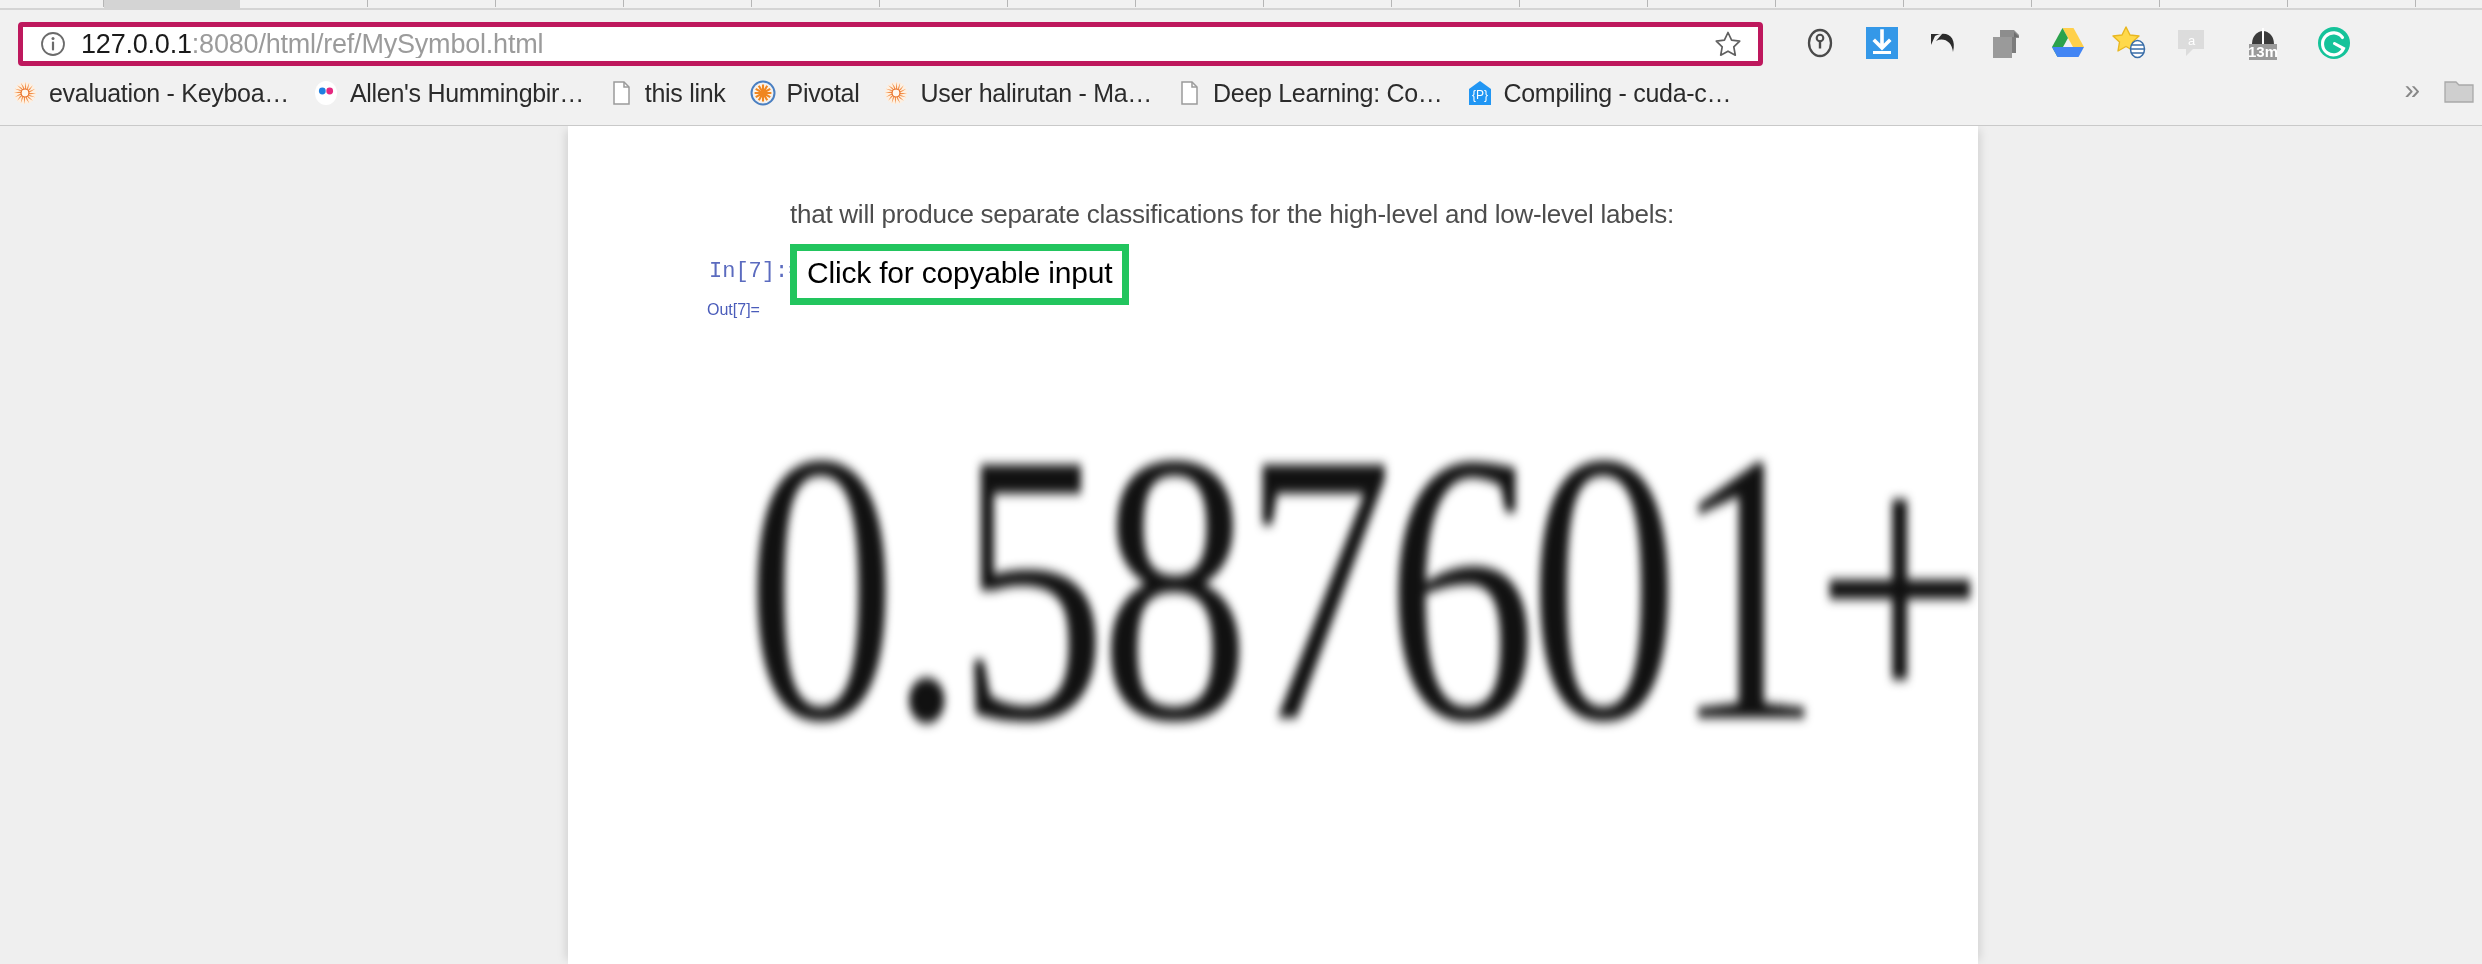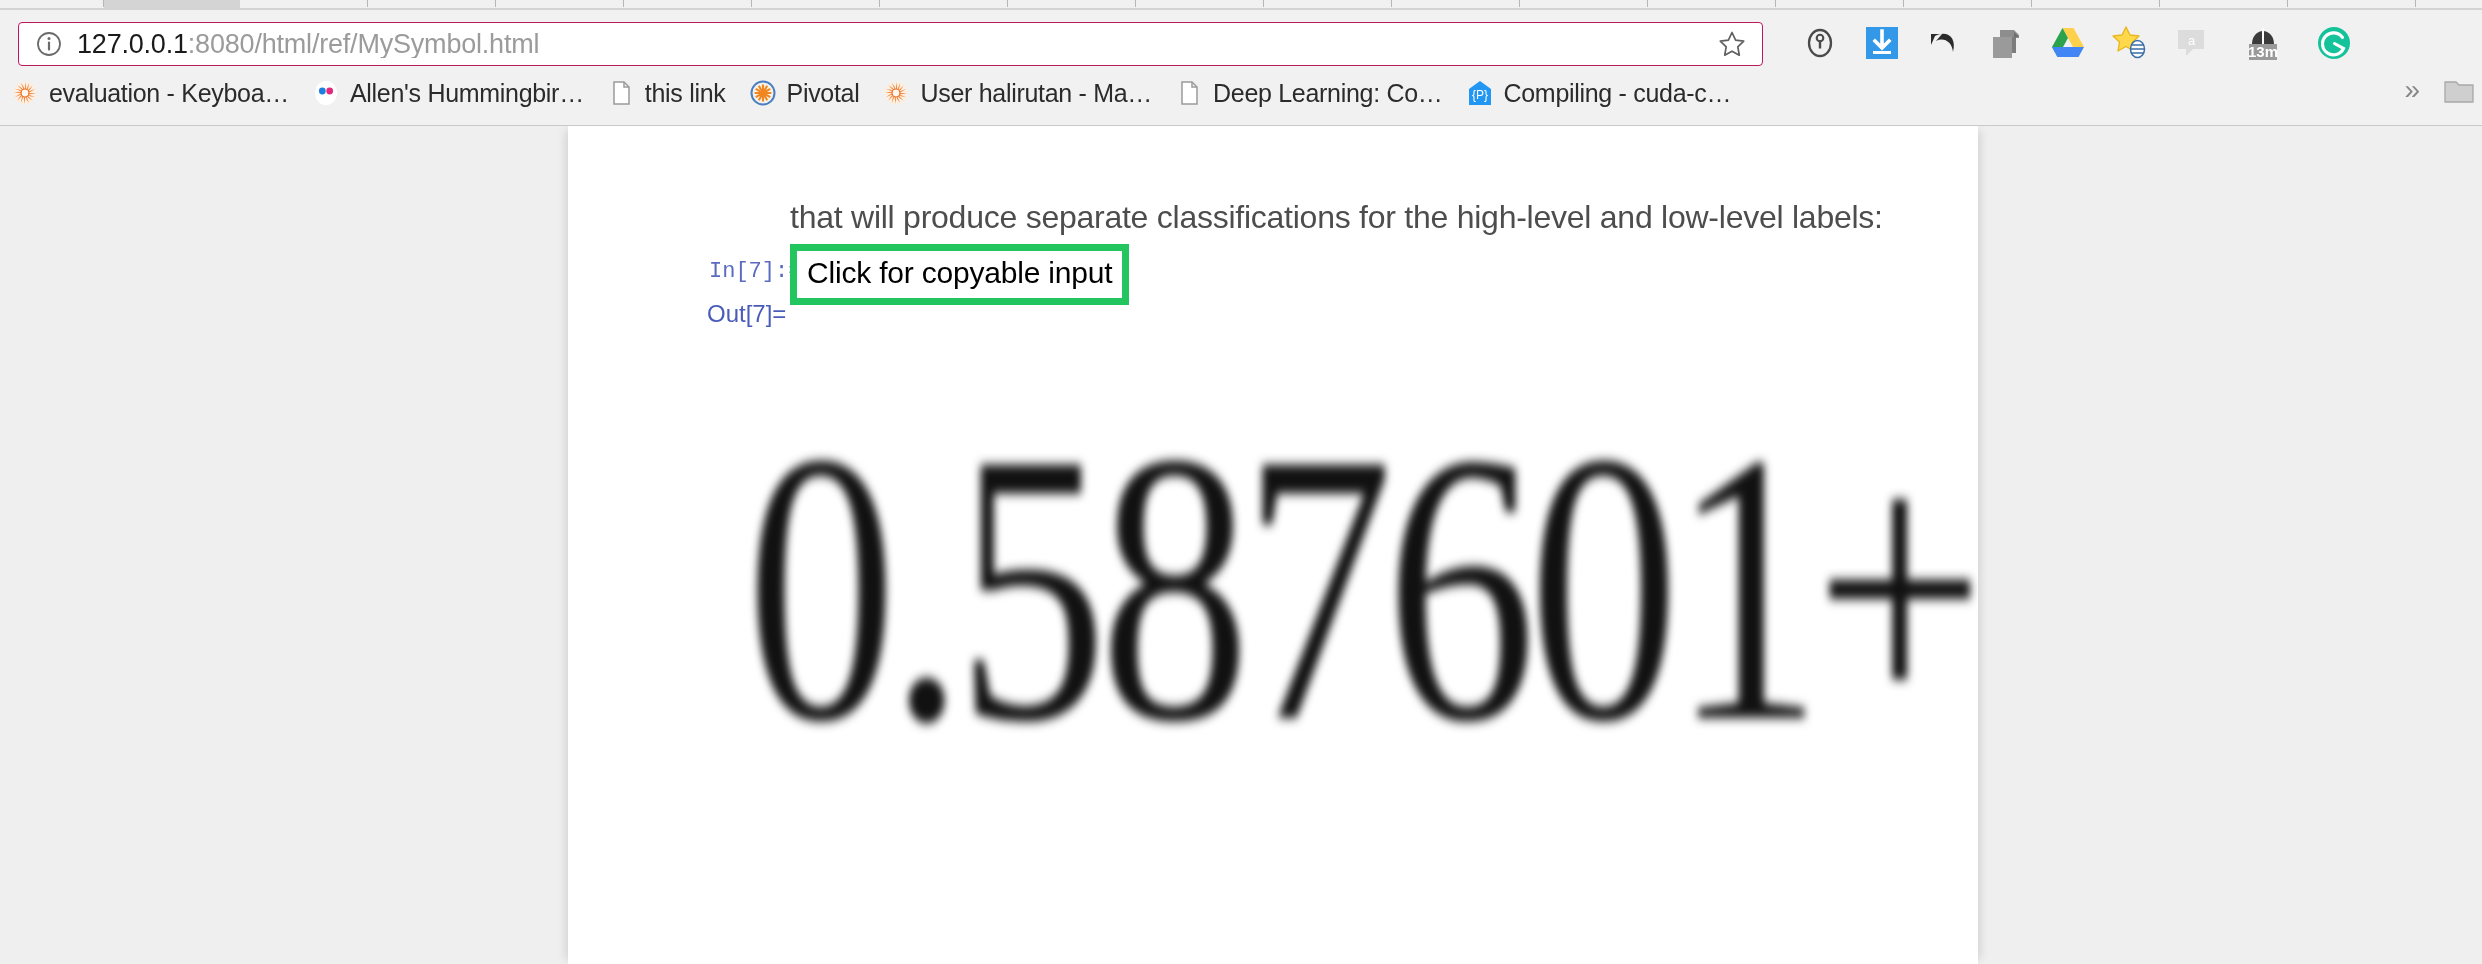--- a/index.html
+++ b/index.html
@@ -68,21 +68,21 @@
     display: flex;
     align-items: center;
   }
   .omnibox {
     position: absolute;
     left: 18px;
     top: 12px;
     width: 1745px;
     height: 44px;
     background: #ffffff;
-    border: 1px solid #be185d;
+    border: 5px solid #be185d;
     border-radius: 4px;
     display: flex;
     align-items: center;
     box-sizing: border-box;
   }
   .omni-info {
     margin-left: 16px;
     margin-right: 14px;
     flex: 0 0 auto;
     display: flex;
@@ -194,21 +194,21 @@
     width: 1410px;
     height: 100%;
     background: #ffffff;
     box-shadow: -6px 0 9px -4px rgba(0,0,0,0.13), 6px 0 9px -4px rgba(0,0,0,0.13);
   }
 
   .para {
     position: absolute;
     left: 222px;
     top: 75px;
-    font-size: 32px;
+    font-size: 26px;
     line-height: 1;
     color: #4d4d4d;
     font-family: "Liberation Sans", sans-serif;
     white-space: nowrap;
     letter-spacing: -0.25px;
   }
 
   .cell-in-label {
     position: absolute;
     left: 141px;
@@ -230,21 +230,21 @@
     line-height: 1.06;
     color: #000000;
     font-family: "Liberation Sans", sans-serif;
     white-space: nowrap;
     letter-spacing: -0.2px;
   }
   .cell-out-label {
     position: absolute;
     left: 139px;
     top: 176px;
-    font-size: 24px;
+    font-size: 16px;
     line-height: 1;
     color: #4a5cba;
     font-family: "Liberation Sans", sans-serif;
     white-space: nowrap;
   }
 
   
   .math-out {
     position: absolute;
     left: 178px;

